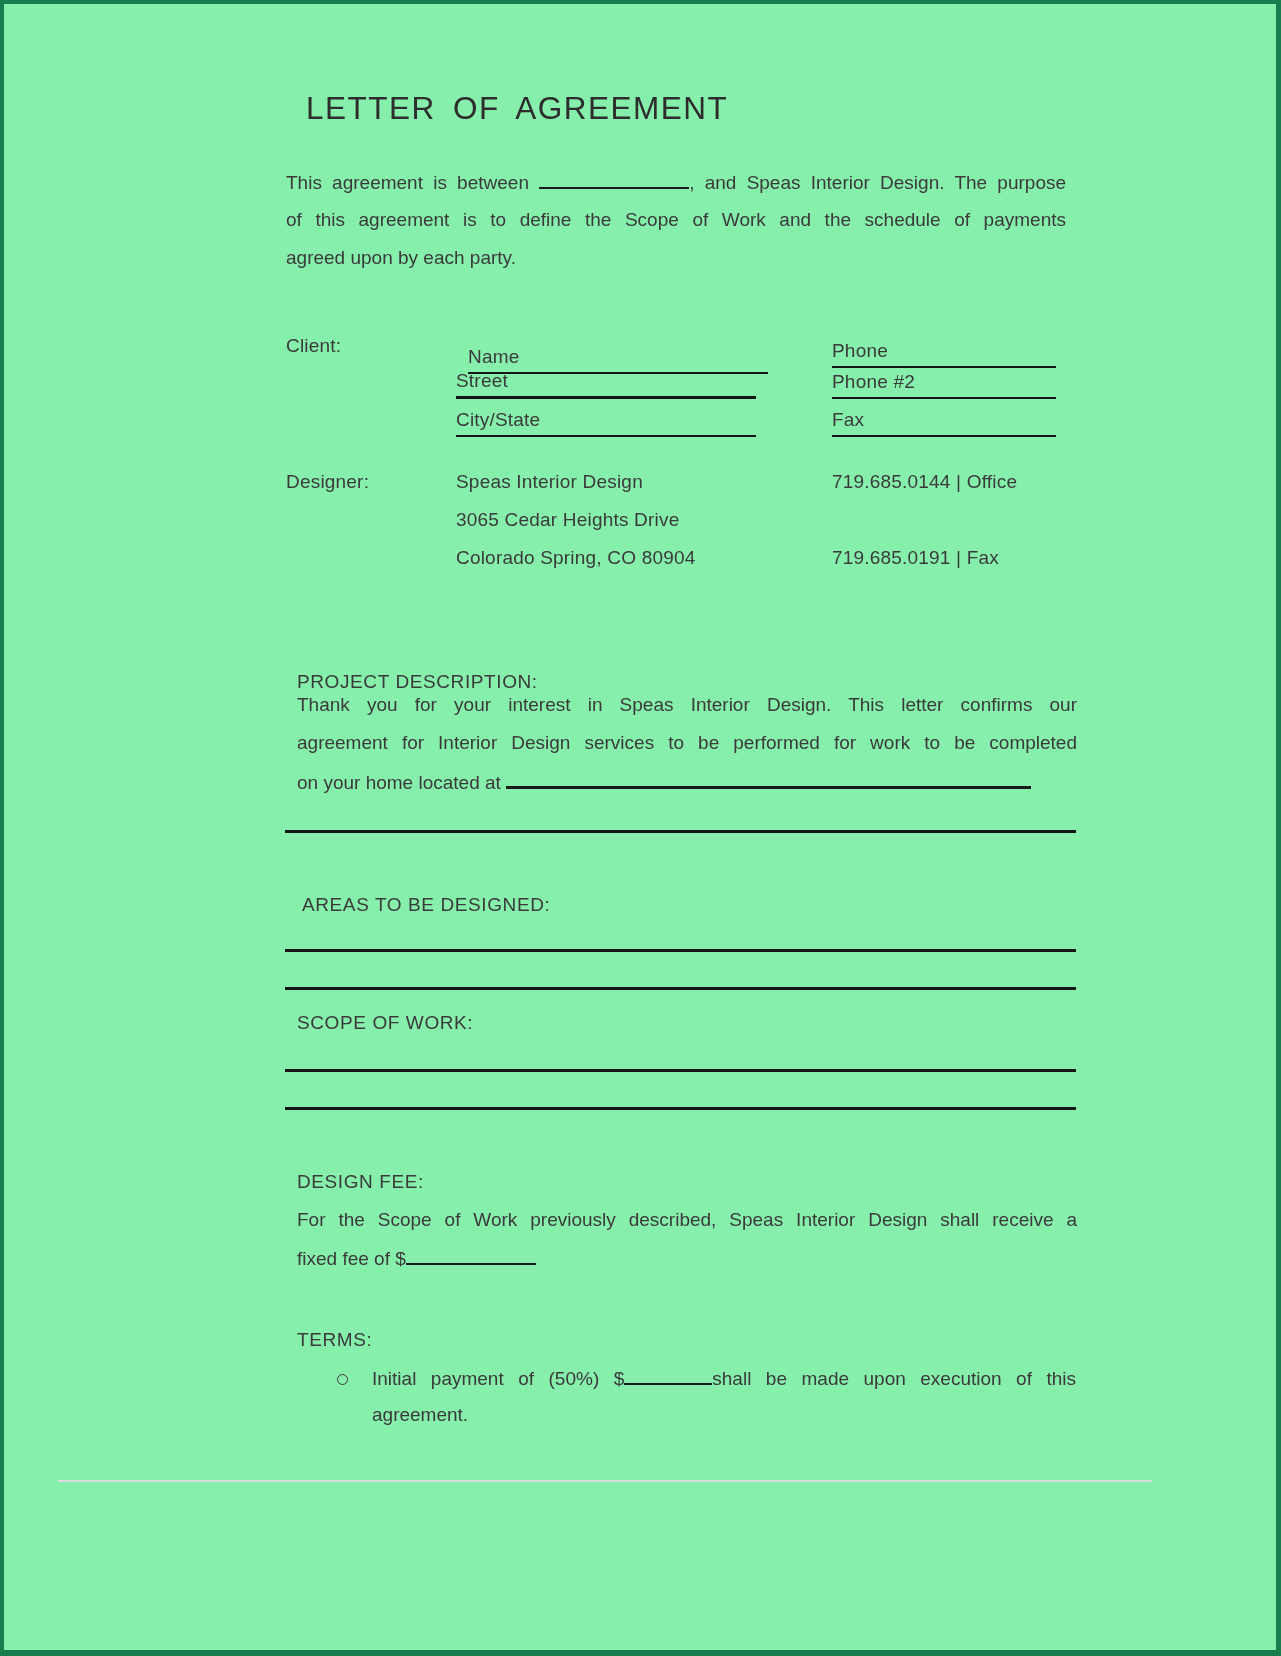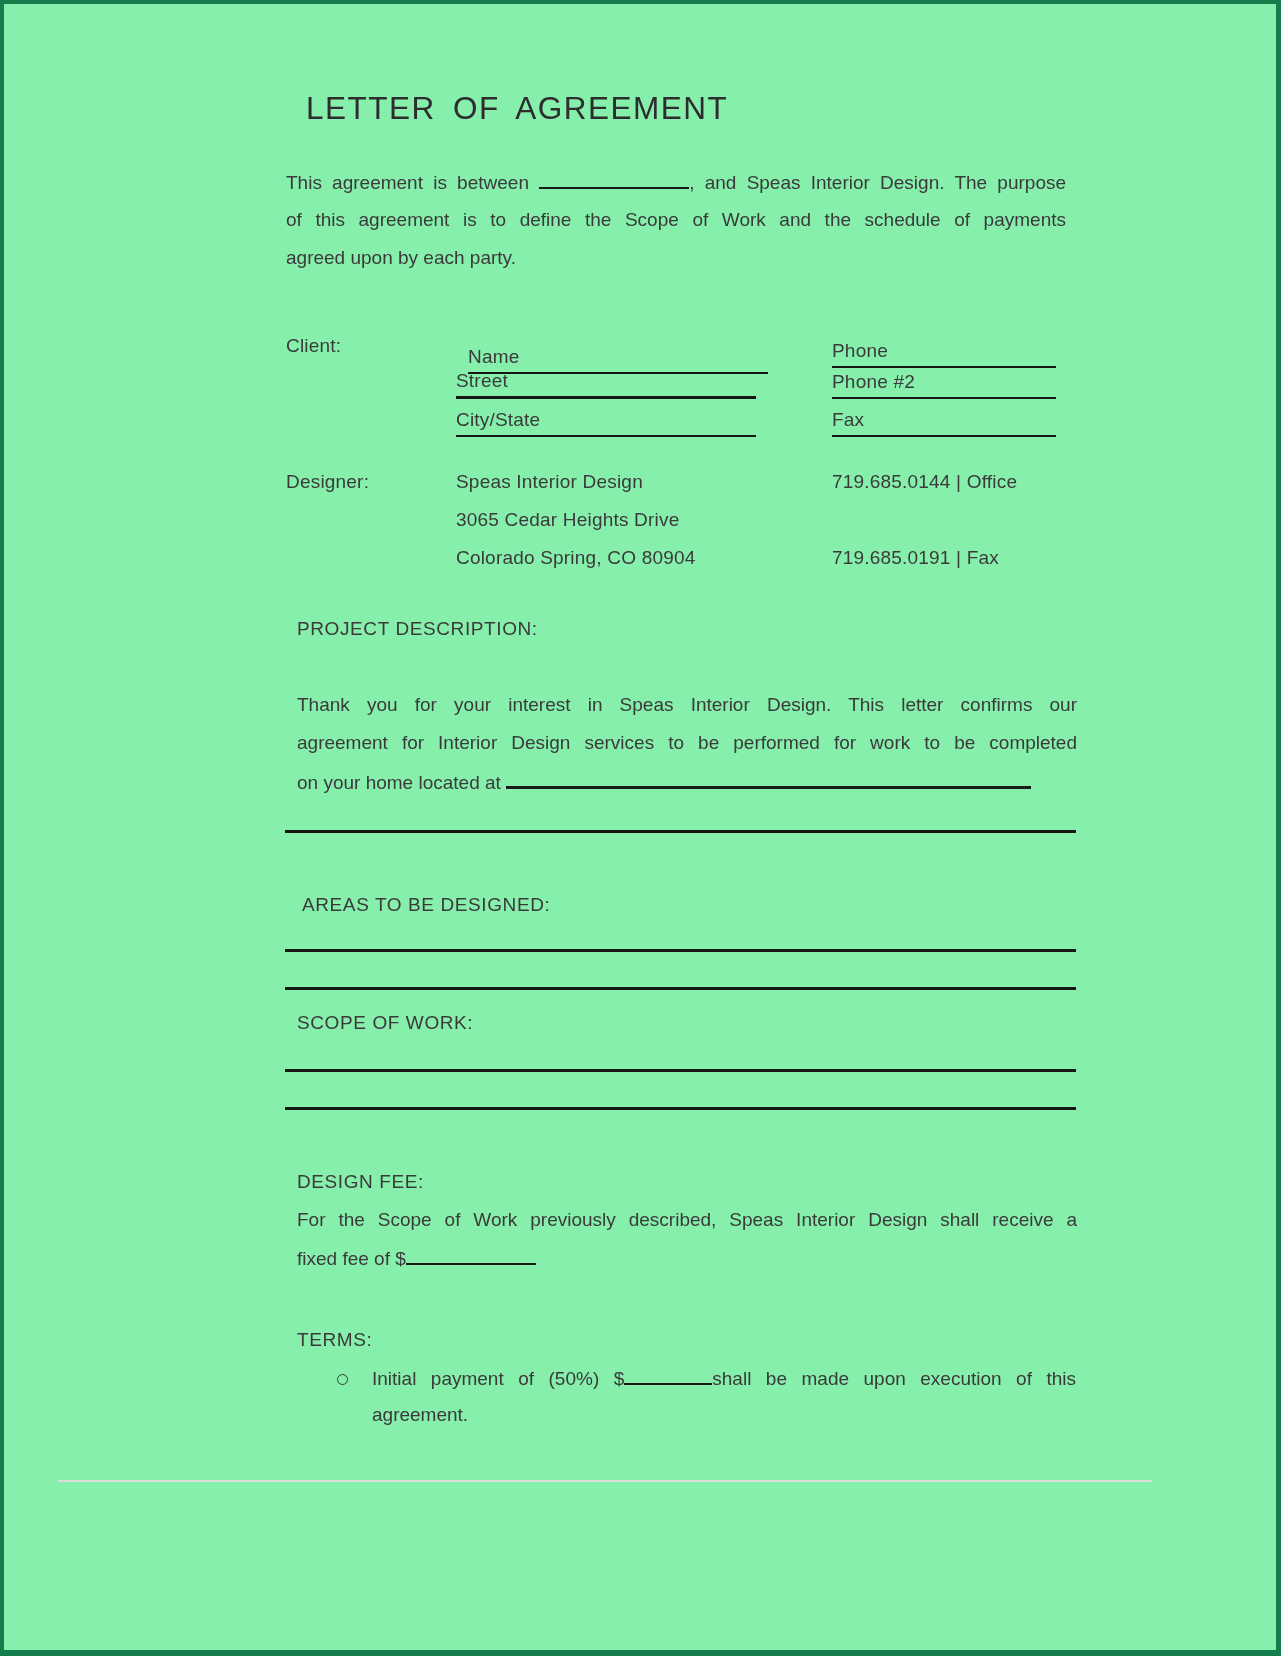--- a/index.html
+++ b/index.html
@@ -118,21 +118,21 @@
     <span class="label-text">Fax</span>
   </div>
 
   <div class="abs label-text" style="left:282px; top:467px;">Designer:</div>
   <div class="abs label-text" style="left:452px; top:467px;">Speas Interior Design</div>
   <div class="abs label-text" style="left:452px; top:505px;">3065 Cedar Heights Drive</div>
   <div class="abs label-text" style="left:452px; top:543px;">Colorado Spring, CO 80904</div>
   <div class="abs label-text" style="left:828px; top:467px;">719.685.0144 | Office</div>
   <div class="abs label-text" style="left:828px; top:543px;">719.685.0191 | Fax</div>
 
-  <div class="abs heading" style="left:293px; top:614px;">PROJECT DESCRIPTION:</div>
+  <div class="abs heading" style="left:293px; top:667px;">PROJECT DESCRIPTION:</div>
   <div class="abs para-line jline" style="left:293px; top:690px;">Thank you for your interest in Speas Interior Design. This letter confirms our</div>
   <div class="abs para-line" style="left:293px; top:766px;"><span>on your home located at</span>
     <span class="blank thick" style="width:525px;"></span>
   </div>
   <div class="abs para-line jline" style="left:293px; top:728px;">agreement for Interior Design services to be performed for work to be completed</div>
   <div class="rule" style="left:281px; top:826px; width:791px;"></div>
 
   <div class="abs heading" style="left:298px; top:890px;">AREAS TO BE DESIGNED:</div>
   <div class="rule" style="left:281px; top:945px; width:791px;"></div>
   <div class="rule" style="left:281px; top:983px; width:791px;"></div>

